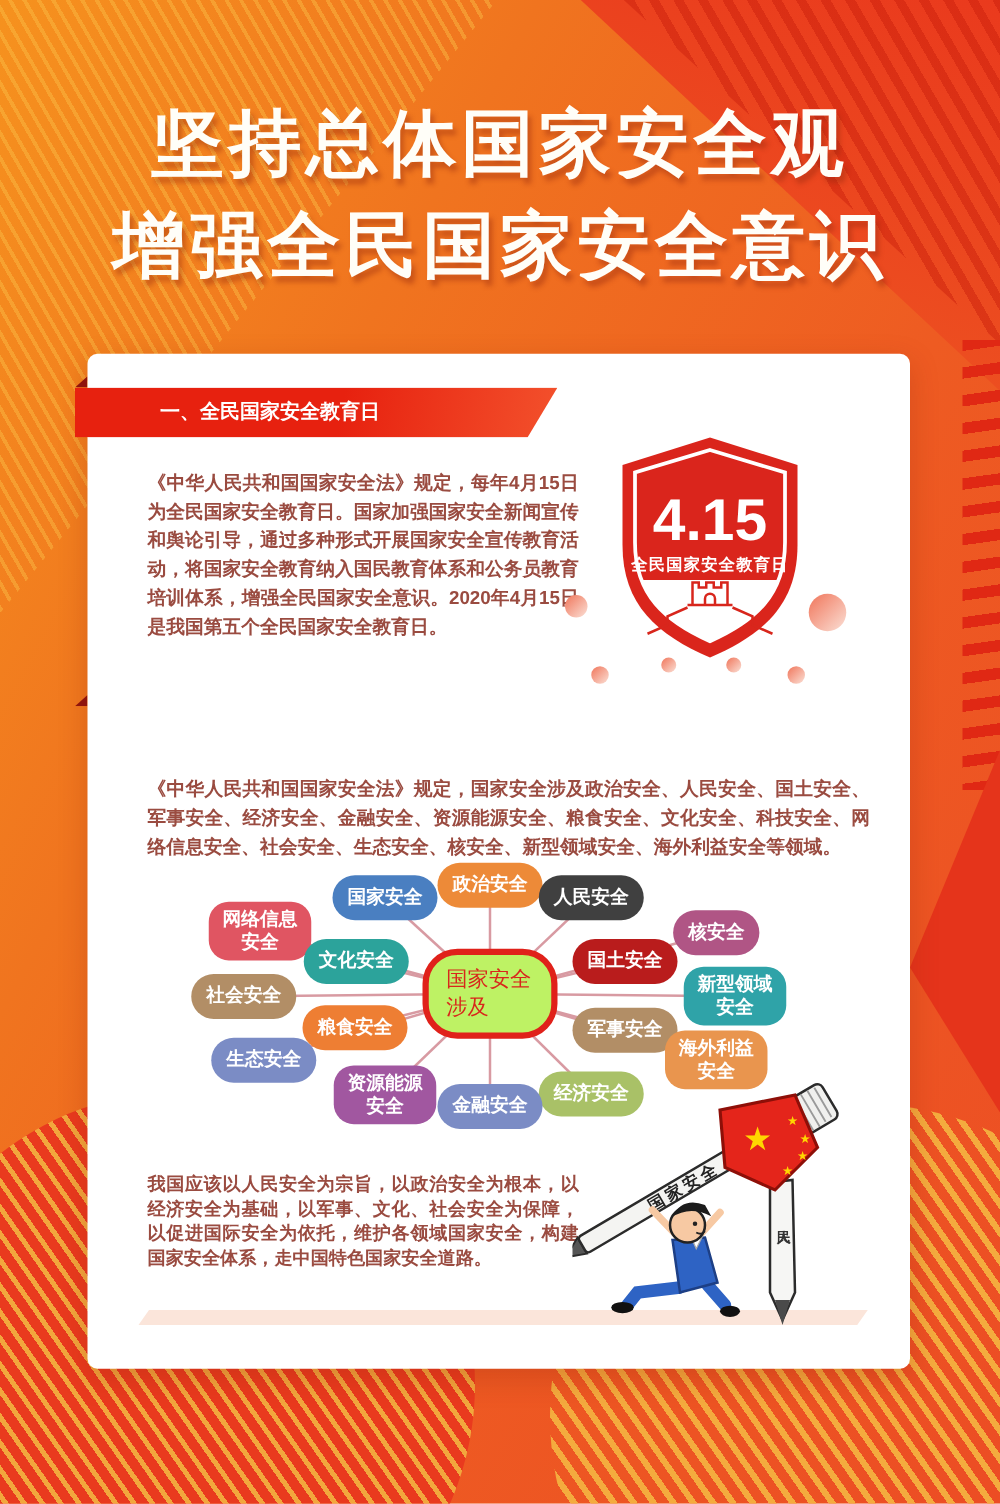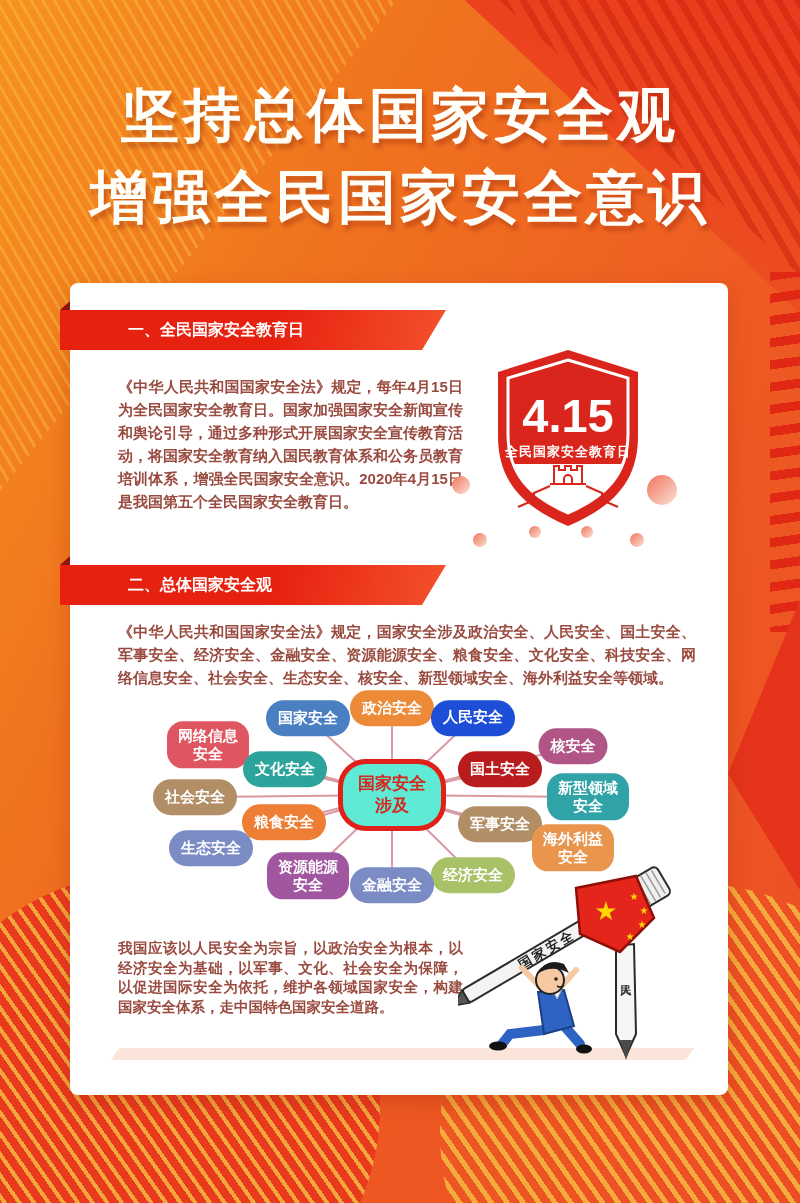--- a/index.html
+++ b/index.html
@@ -46,23 +46,23 @@
   
   .shield{position:absolute;left:418px;top:63px;width:160px;height:184px;}
   .dot{position:absolute;border-radius:50%;
     background:linear-gradient(135deg,#f0755a,#fbe0d6);}
   
   .maplines{position:absolute;left:0;top:0;width:658px;height:812px;}
   .bubble{position:absolute;transform:translate(-50%,-50%);color:#fff;font-weight:bold;
     font-size:15px;text-align:center;padding:9px 12px;border-radius:18px;line-height:1.18;
     white-space:nowrap;}
   .bubble.wrap{white-space:normal;width:62px;padding:6px 10px;border-radius:16px;}
-  .center-node{position:absolute;transform:translate(-50%,-50%);background:#5eead4;
+  .center-node{position:absolute;transform:translate(-50%,-50%);background:#bef264;
     border:5px solid #e0211a;border-radius:28px;color:#d8261c;font-size:17px;
-    font-weight:bold;text-align:center;width:70px;padding:9px 14px;line-height:1.3;}
+    font-weight:normal;width:70px;padding:9px 14px;line-height:1.3;}
   
   .ground-bar{position:absolute;left:45px;top:765px;width:575px;height:12px;
     background:#fbe5da;transform:skewX(-35deg);}
   .cartoon{position:absolute;left:388px;top:575px;}
 </style>
 </head>
 <body>
 
 <div class="poster">
 
@@ -105,23 +105,20 @@
     </svg>
 
     <div class="dot" style="left:382px;top:193px;width:18px;height:18px;"></div>
     <div class="dot" style="left:403px;top:250px;width:14px;height:14px;"></div>
     <div class="dot" style="left:459px;top:243px;width:12px;height:12px;"></div>
     <div class="dot" style="left:511px;top:243px;width:12px;height:12px;"></div>
     <div class="dot" style="left:560px;top:250px;width:14px;height:14px;"></div>
     <div class="dot" style="left:577px;top:192px;width:30px;height:30px;"></div>
 
     <div class="banner-fold" style="top:273px;"></div>
-    <div class="banner" style="top:282px;">
-      <span>二、总体国家安全观</span>
-    </div>
 
     <div class="bodytext" style="left:48px;top:337px;width:578px;">《中华人民共和国国家安全法》规定，国家安全涉及政治安全、人民安全、国土安全、军事安全、经济安全、金融安全、资源能源安全、粮食安全、文化安全、科技安全、网络信息安全、社会安全、生态安全、核安全、新型领域安全、海外利益安全等领域。</div>
 
     <svg class="maplines" viewBox="0 0 658 812">
       <g stroke="#d89aa2" stroke-width="2">
         <line x1="322" y1="512" x2="238" y2="435"></line>
           <line x1="322" y1="512" x2="322" y2="425"></line>
         <line x1="322" y1="512" x2="403" y2="435"></line>
           <line x1="322" y1="512" x2="138" y2="462"></line>
         <line x1="322" y1="512" x2="503" y2="463"></line>
@@ -134,21 +131,21 @@
           <line x1="322" y1="512" x2="141" y2="565"></line>
         <line x1="322" y1="512" x2="503" y2="565"></line>
           <line x1="322" y1="512" x2="238" y2="593"></line>
         <line x1="322" y1="512" x2="403" y2="592"></line>
           <line x1="322" y1="512" x2="322" y2="602"></line>
       </g>
     </svg>
 
     <div class="bubble" style="left: 238px; top: 435px; background: rgb(74, 127, 193);">国家安全</div>
     <div class="bubble" style="left: 322px; top: 425px; background: rgb(237, 138, 56);">政治安全</div>
-    <div class="bubble" style="left: 403px; top: 435px; background: #1d4ed8; font-family: Liberation Serif, serif;">人民安全</div>
+    <div class="bubble" style="left: 403px; top: 435px; background: #404040;">人民安全</div>
     <div class="bubble wrap" style="left: 138px; top: 462px; background: rgb(224, 85, 98);">网络信息安全</div>
     <div class="bubble" style="left: 503px; top: 463px; background: rgb(176, 85, 133);">核安全</div>
     <div class="bubble" style="left: 215px; top: 486px; background: rgb(44, 163, 155);">文化安全</div>
     <div class="bubble" style="left: 430px; top: 486px; background: #b91c1c;">国土安全</div>
     <div class="bubble" style="left: 125px; top: 514px; background: rgb(178, 142, 102);">社会安全</div>
     <div class="bubble wrap" style="left: 518px; top: 514px; background: rgb(47, 163, 168);">新型领域安全</div>
     <div class="bubble" style="left: 214px; top: 539px; background: rgb(238, 126, 51);">粮食安全</div>
     <div class="bubble" style="left: 430px; top: 541px; background: rgb(178, 142, 102);">军事安全</div>
     <div class="bubble" style="left: 141px; top: 565px; background: rgb(123, 140, 197);">生态安全</div>
     <div class="bubble wrap" style="left: 503px; top: 565px; background: rgb(233, 149, 78);">海外利益安全</div>

